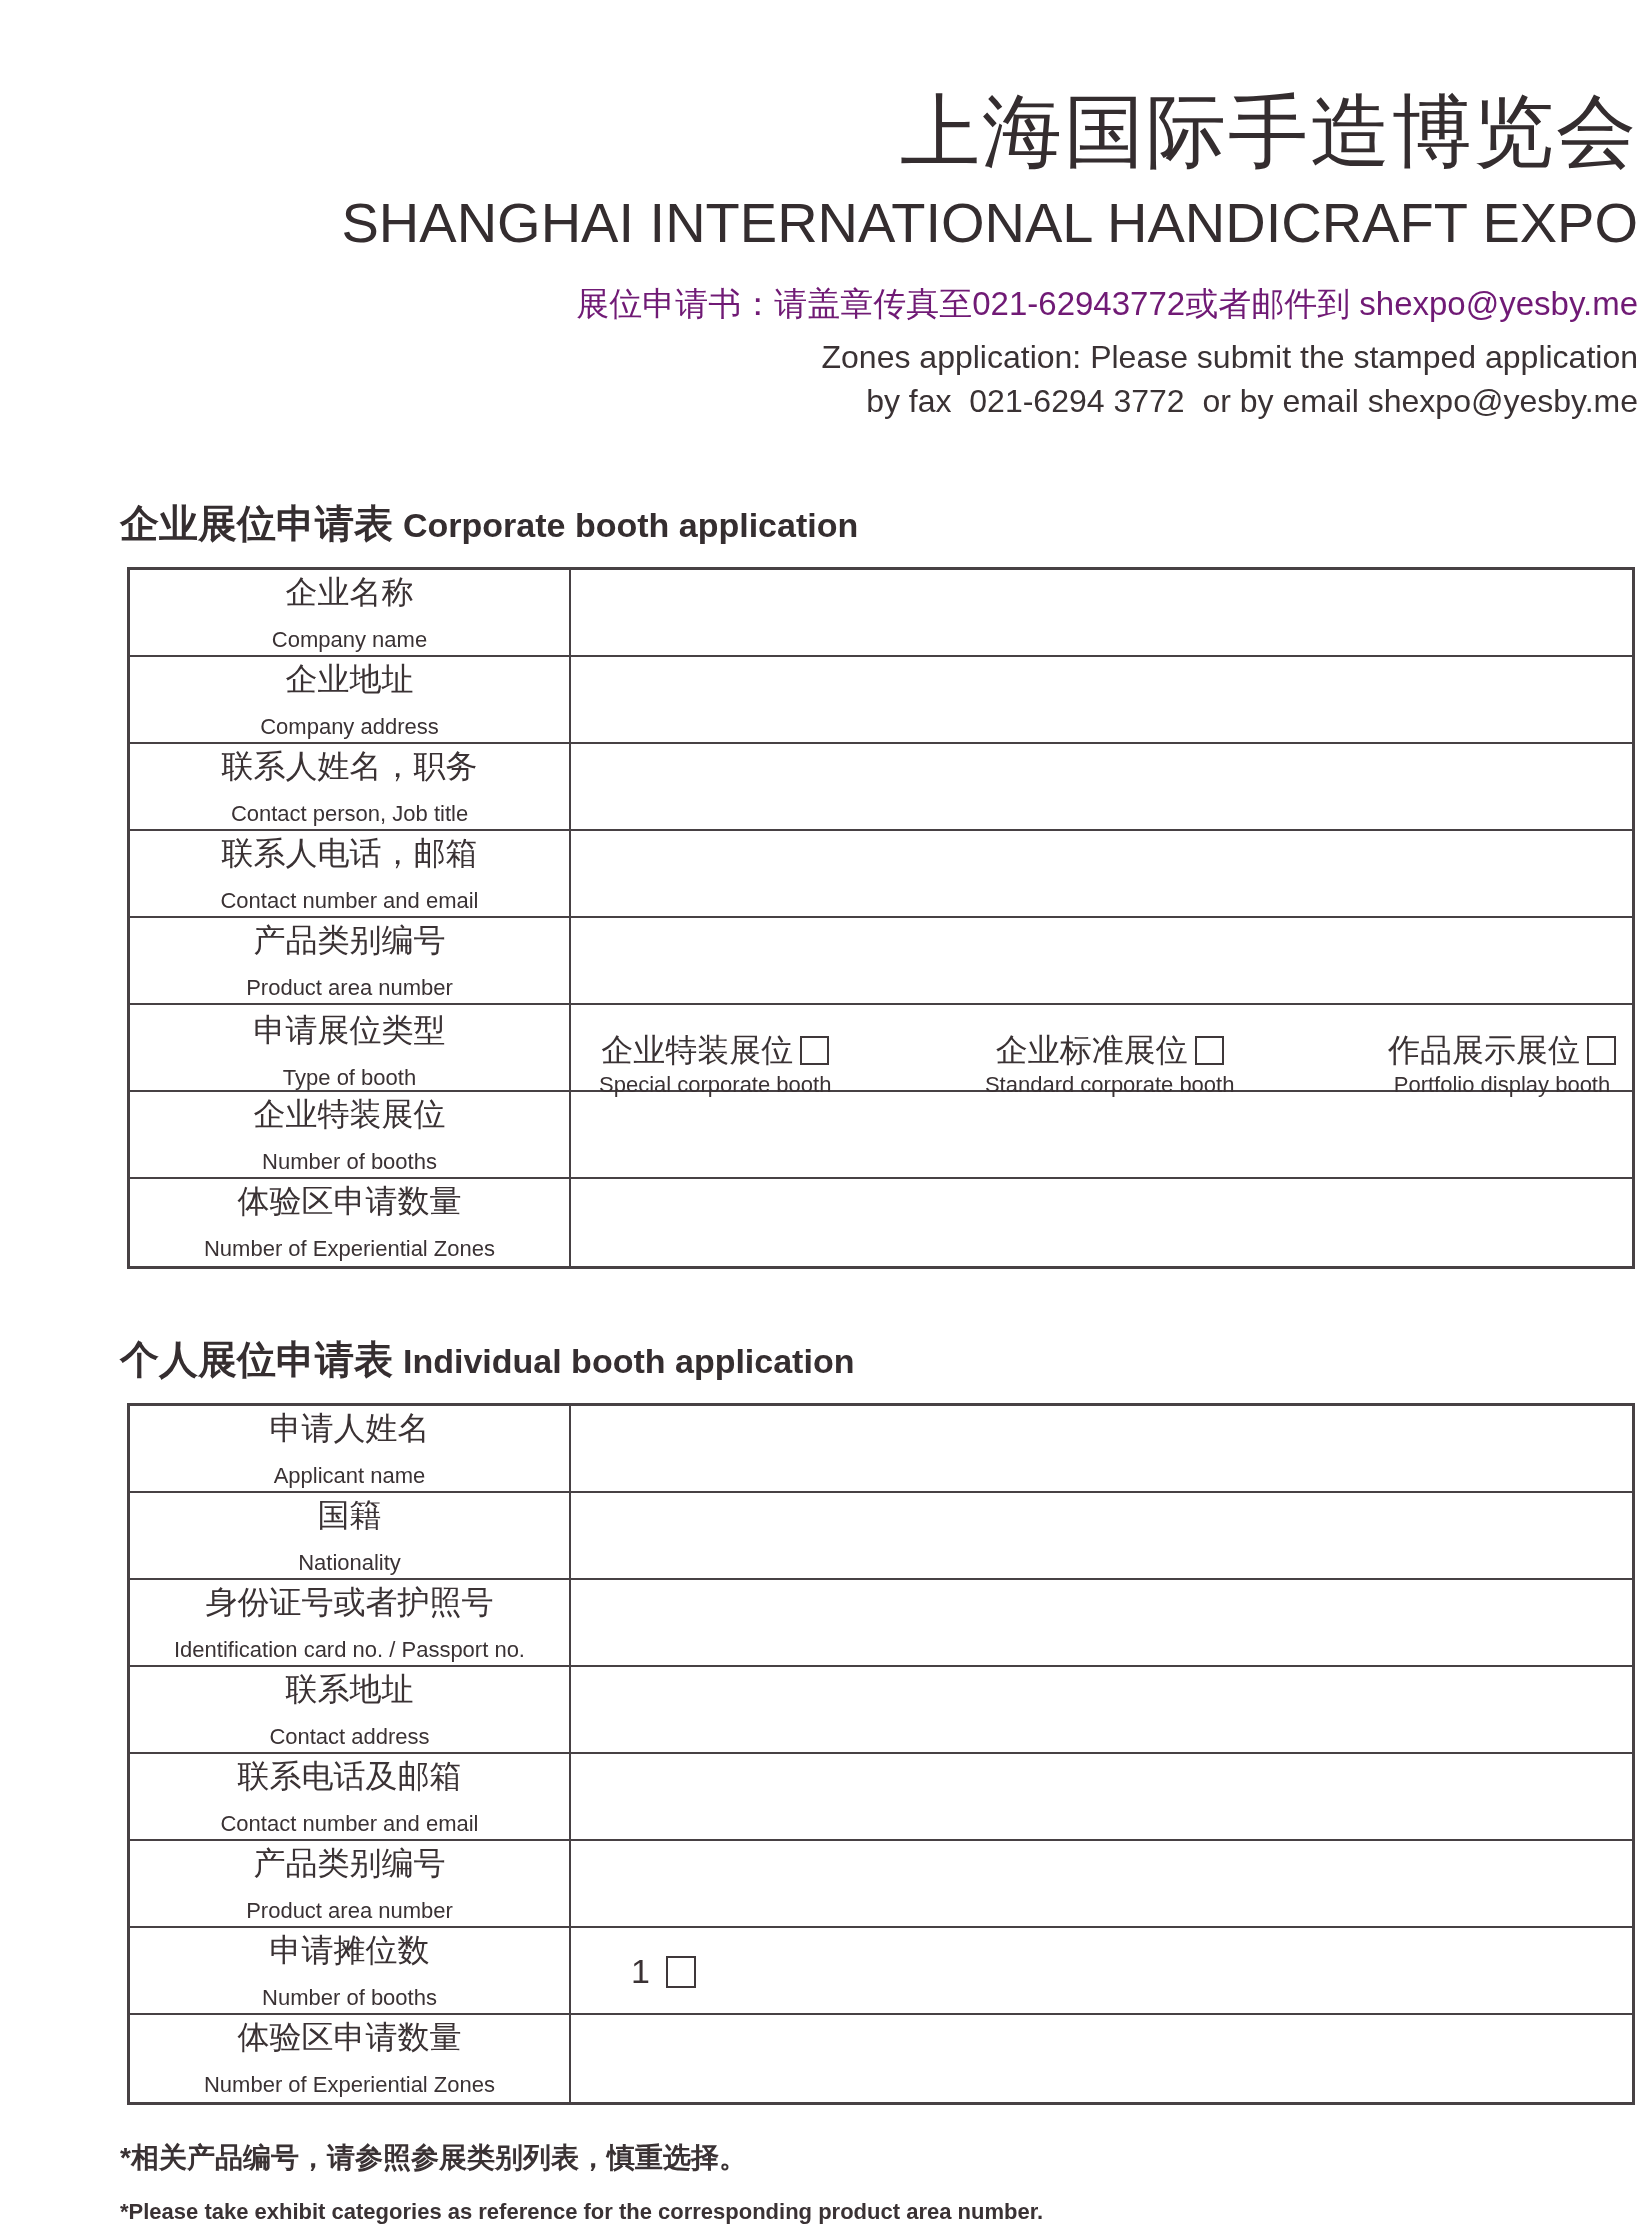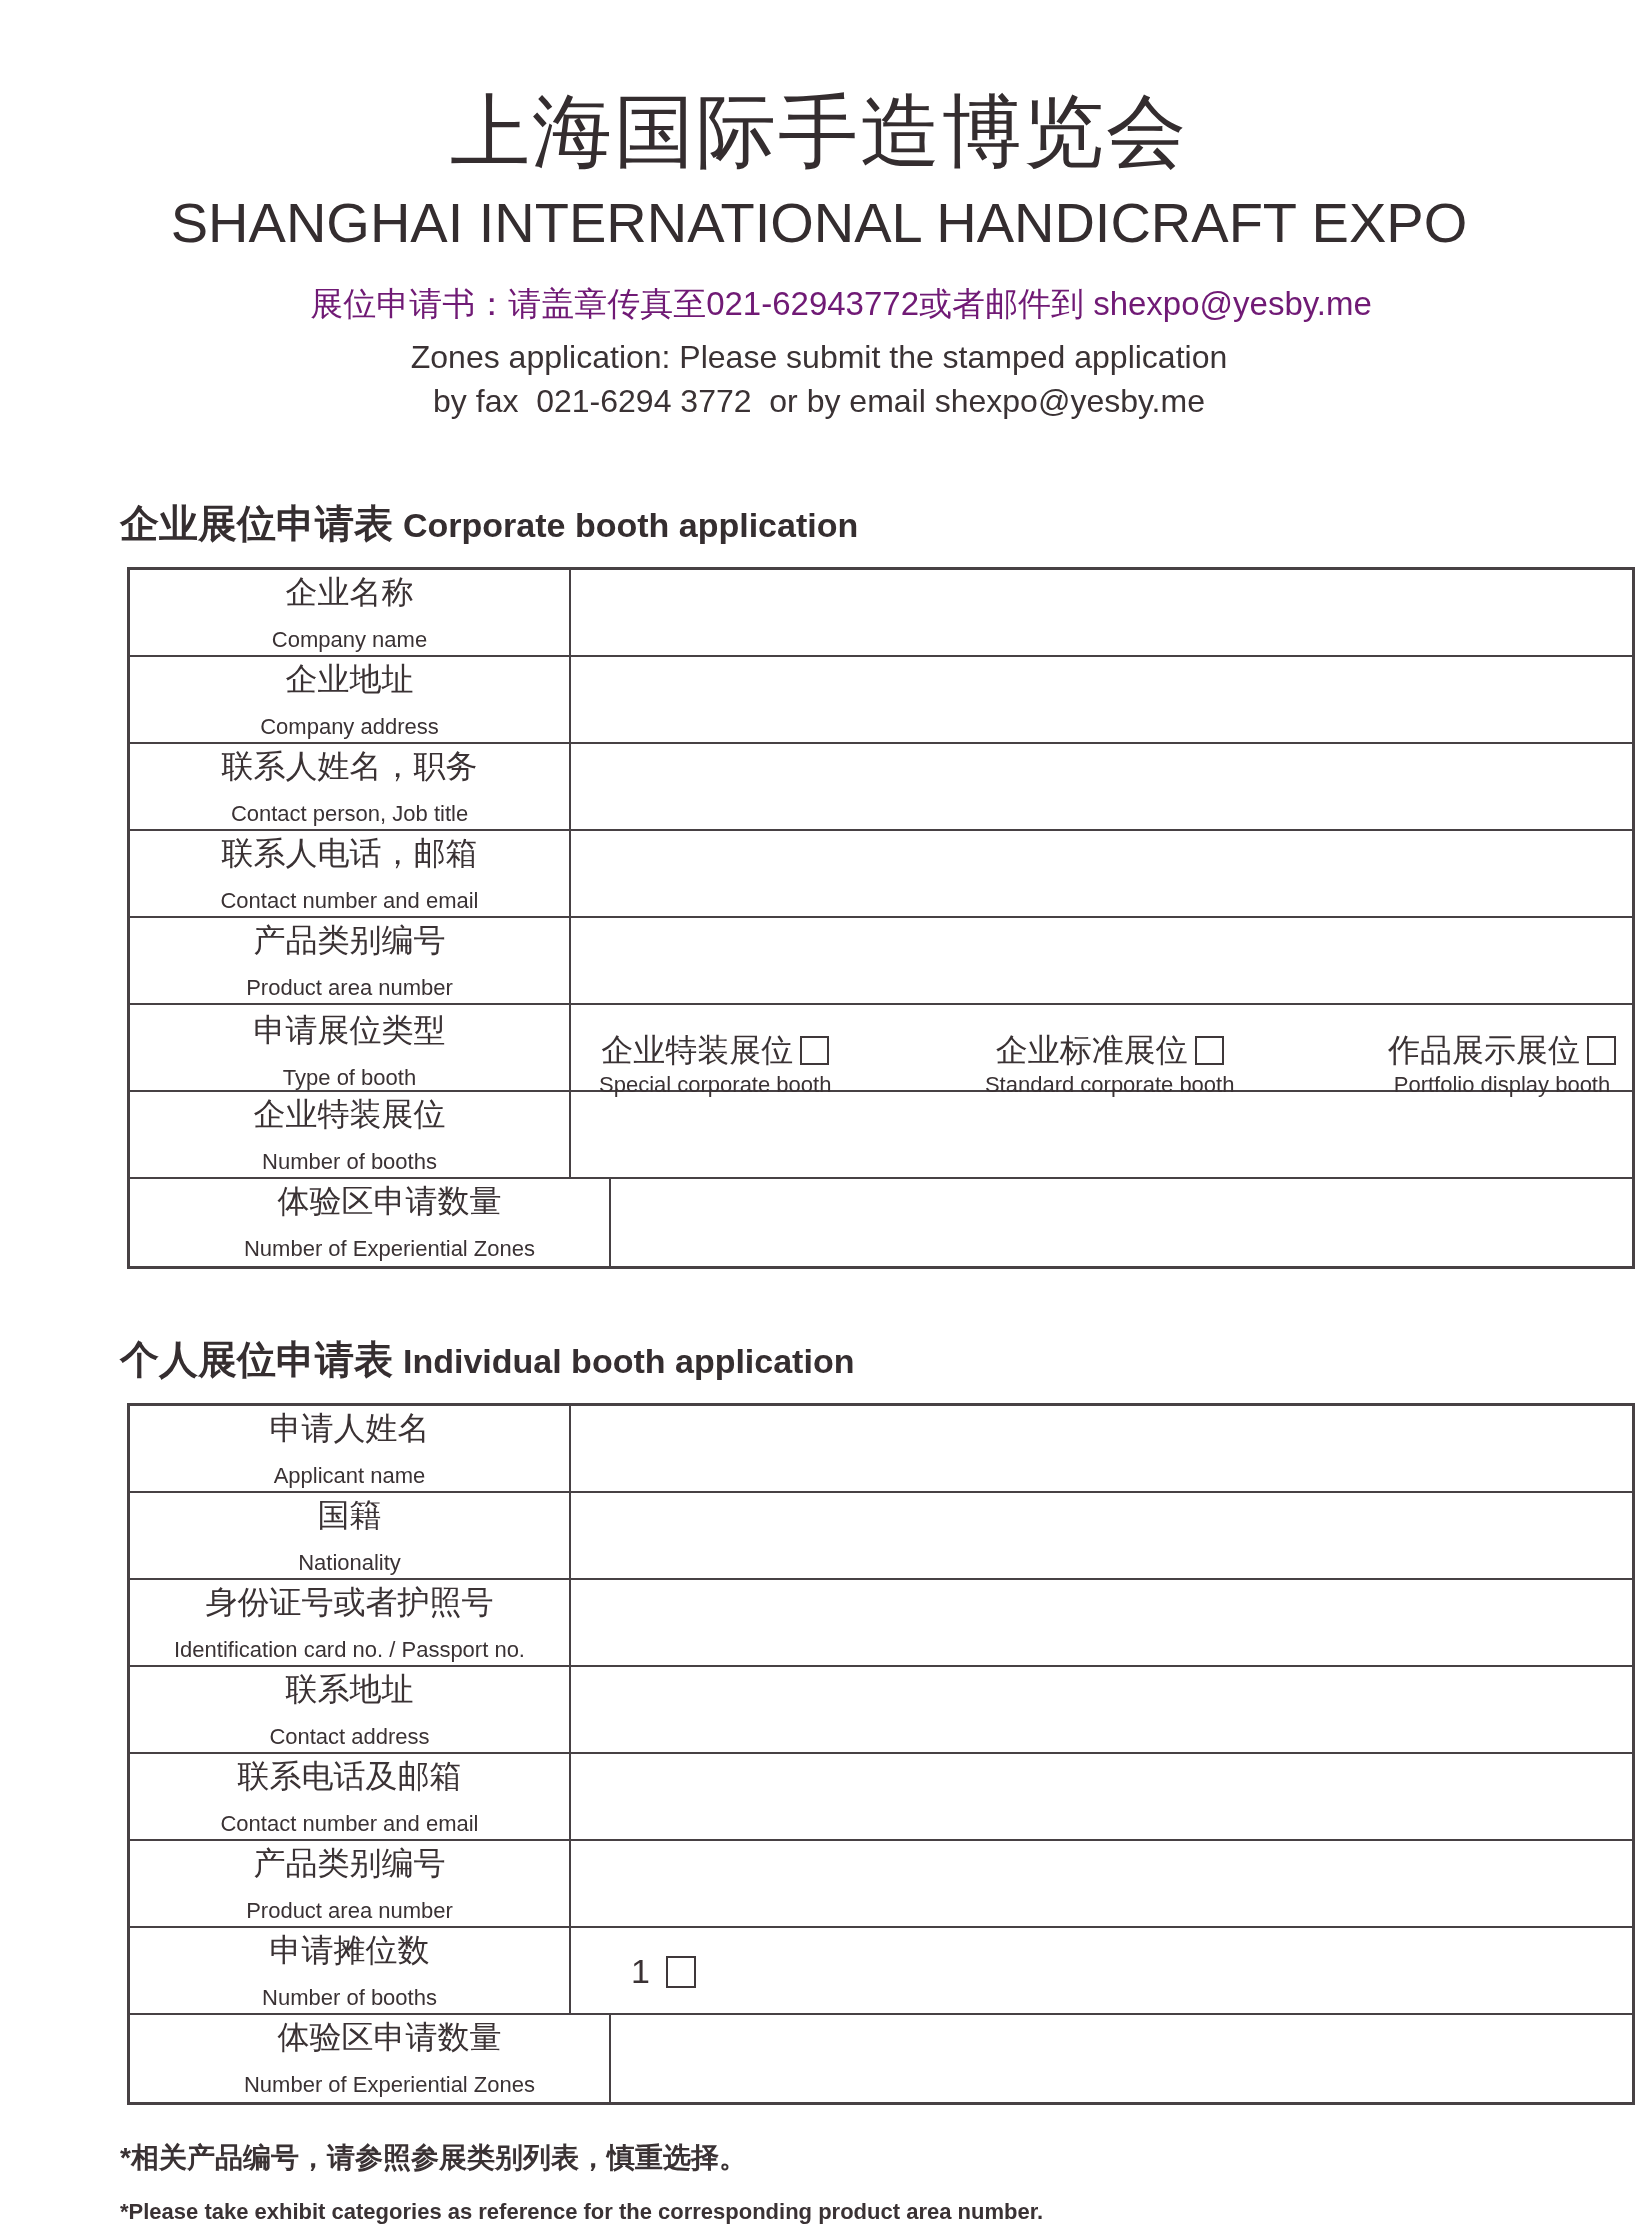--- a/index.html
+++ b/index.html
@@ -11,21 +11,21 @@
   }
   .page {
     position: relative;
     width: 1638px;
     height: 2227px;
     background: #ffffff;
     overflow: hidden;
   }
 
   
-  .header { text-align: center; padding-top: 86px; }
+  .header { text-align: right; padding-top: 86px; }
   .title-zh {
     font-size: 80px;
     font-weight: 500;
     line-height: 1.15;
     color: #342d2f;
     letter-spacing: 2px;
   }
   .title-en {
     font-size: 56px;
     font-weight: 400;
@@ -73,21 +73,21 @@
     border: 3px solid #474144;
     width: 1508px;
     margin-left: 5px;
   }
   .form-row {
     display: grid;
     grid-template-columns: 441px 1fr;
     height: 87px;
     border-bottom: 2px solid #474144;
   }
-  .form-row:last-child { border-bottom: none; padding-left: 40px; }
+  .form-row:last-child { border-bottom: none; }
   .label-cell {
     border-right: 2px solid #474144;
     display: flex;
     flex-direction: column;
     align-items: center;
     justify-content: center;
     text-align: center;
     padding: 4px 6px;
   }
   .label-zh { font-size: 32px; line-height: 1.15; color: #3a3234; }

